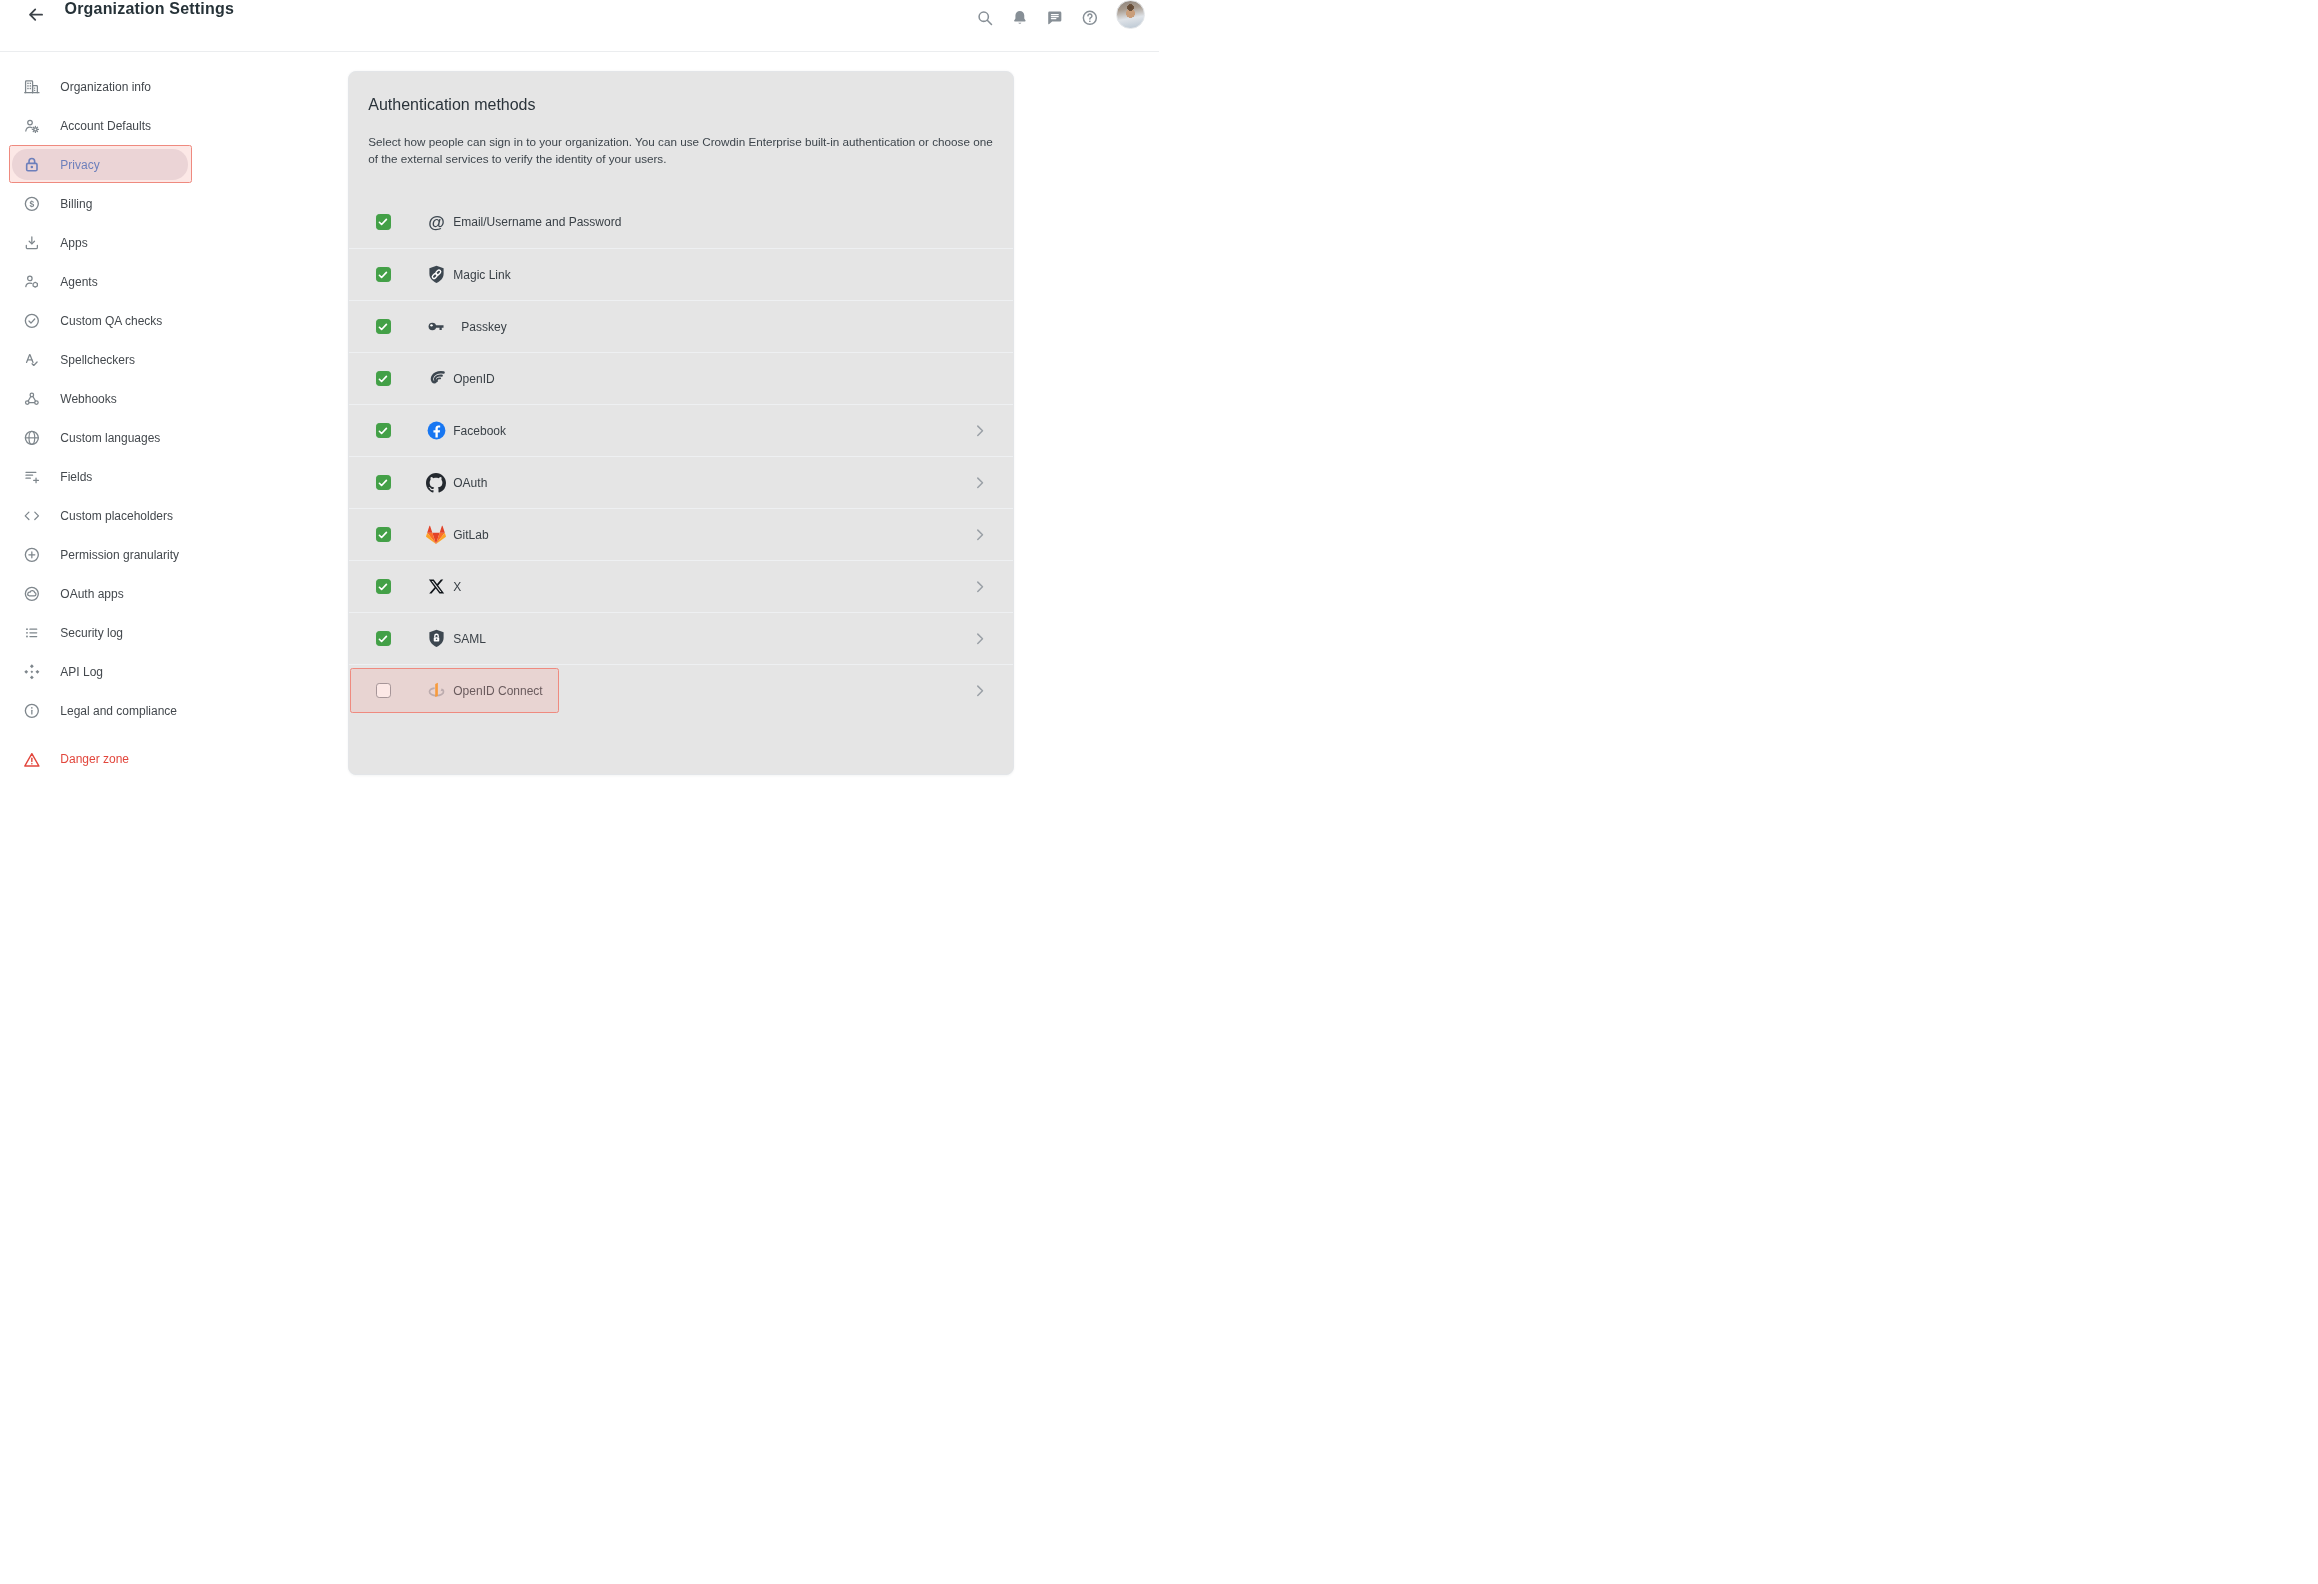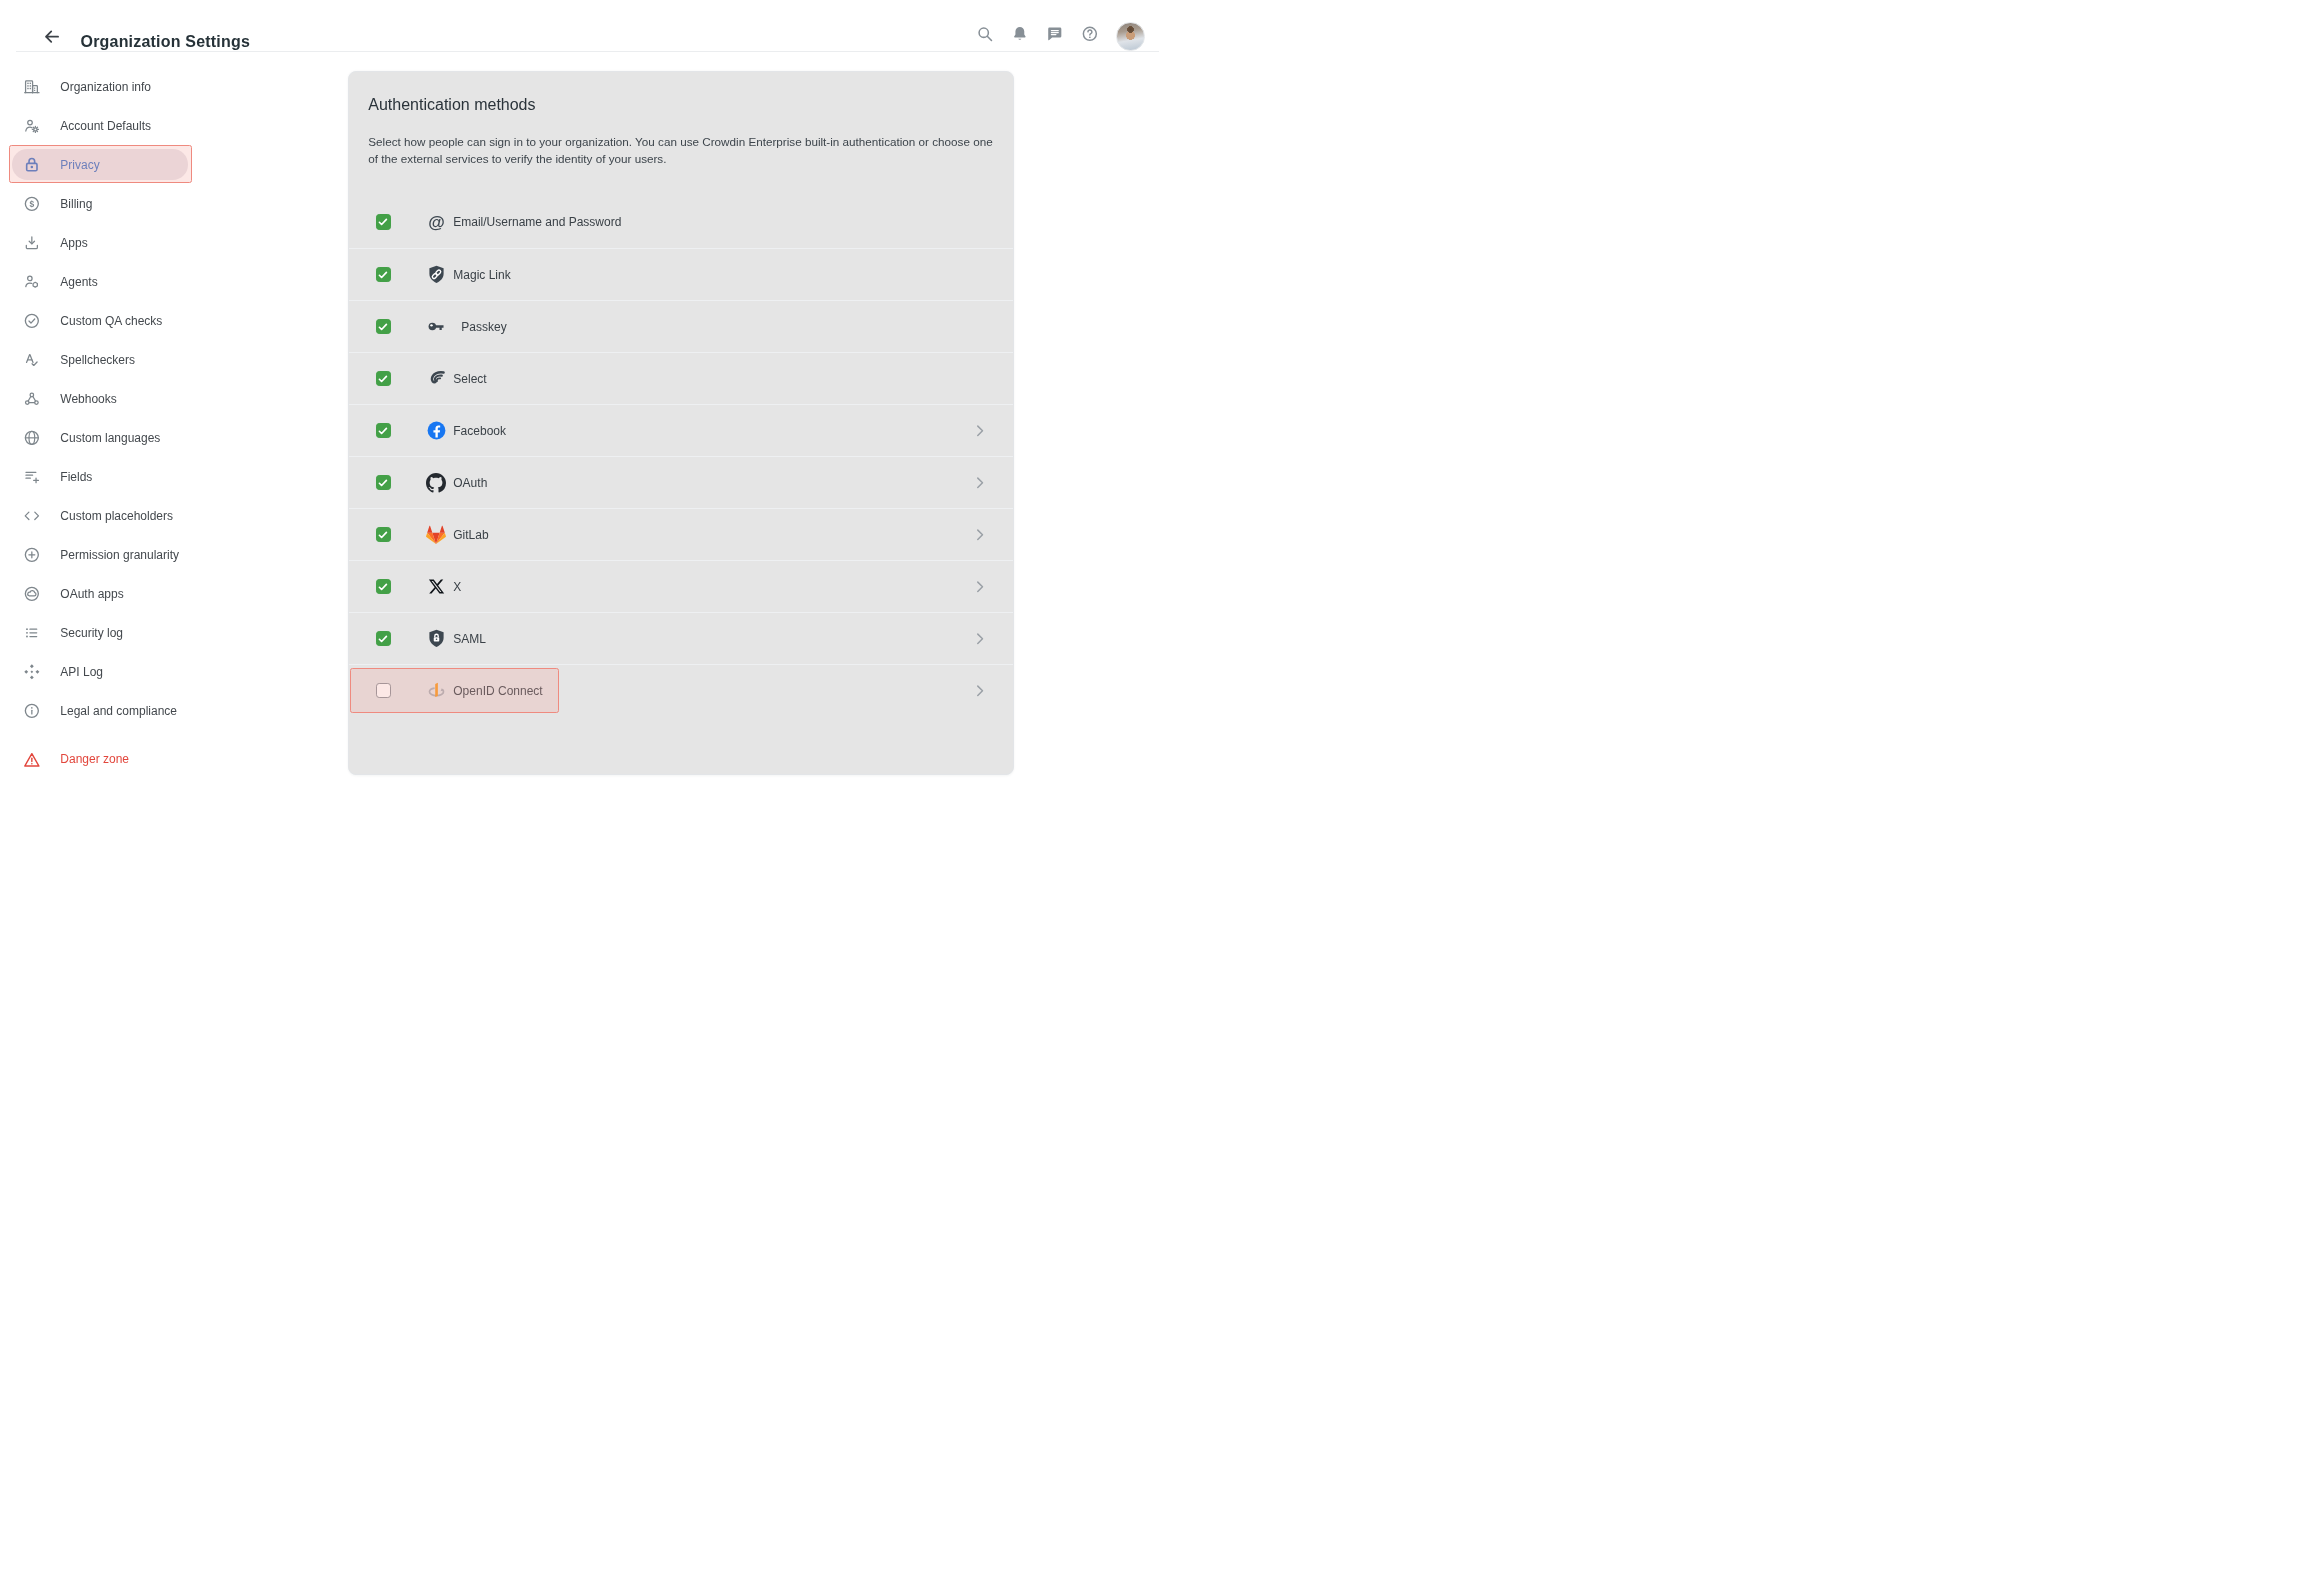--- a/index.html
+++ b/index.html
@@ -17,22 +17,22 @@
   *{box-sizing:border-box}
   html,body{margin:0;padding:0}
   body{
     width:1159px;height:792px;overflow:hidden;background:#fff;
     font-family:"Liberation Sans","DejaVu Sans",sans-serif;
     -webkit-font-smoothing:antialiased;
   }
   svg{display:block}
   
   .topbar{
-    height:52px;display:flex;align-items:flex-end;
-    padding:0 14.5px 0 21px;background:#fff;border-bottom:0.8px solid #ebedef;margin-left:16px;
+    height:52px;display:flex;align-items:flex-start;
+    padding:0 14.5px 0 21px;background:#fff;border-bottom:0.8px solid #ebedef;
   }
   .back-btn{
     width:29px;height:29px;border:none;background:transparent;cursor:pointer;
     display:flex;align-items:center;justify-content:center;color:#3c4248;margin-right:14.5px;padding:0;
   }
   .page-title{font-size:16px;font-weight:700;color:#263238;letter-spacing:0.2px}
   .topbar .spacer{flex:1}
   .tb-icon{
     width:35px;height:35px;border:none;background:transparent;cursor:pointer;
     display:flex;align-items:center;justify-content:center;color:var(--header-icon-gray);padding:0;
@@ -411,21 +411,21 @@
             </span>
             <span class="m-icon">
               <svg viewBox="0 0 26 26" width="21" height="21">
                 <g fill="none" stroke="#3d4750" stroke-linecap="round">
                   <path d="M21.8 5.6C14.8 4.3 8.3 7.4 7.4 12.6c-.6 3.4 1.6 5.4 4 4.9" stroke-width="3"></path>
                   <path d="M19.6 9.4c-4.3-.7-8 1.1-8.6 3.9-.4 2 1 3.2 2.5 2.8" stroke-width="2.6"></path>
                   <path d="M17.6 12.9c-2.1-.3-3.9.6-4.2 2" stroke-width="2.2"></path>
                 </g>
               </svg>
             </span>
-            <span class="m-label">Select</span>
+            <span class="m-label">OpenID</span>
             <span class="row-spacer"></span>
           </div>
           <div class="method-row">
             <span class="checkbox checked">
               <svg viewBox="0 0 18 18" width="12" height="12">
                 <path d="M3.6 9.4l3.3 3.3 7.2-7.6" fill="none" stroke="#fff" stroke-width="2.5" stroke-linecap="round" stroke-linejoin="round"></path>
               </svg>
             </span>
             <span class="m-icon">
               <svg viewBox="0 0 26 26" width="21" height="21">

